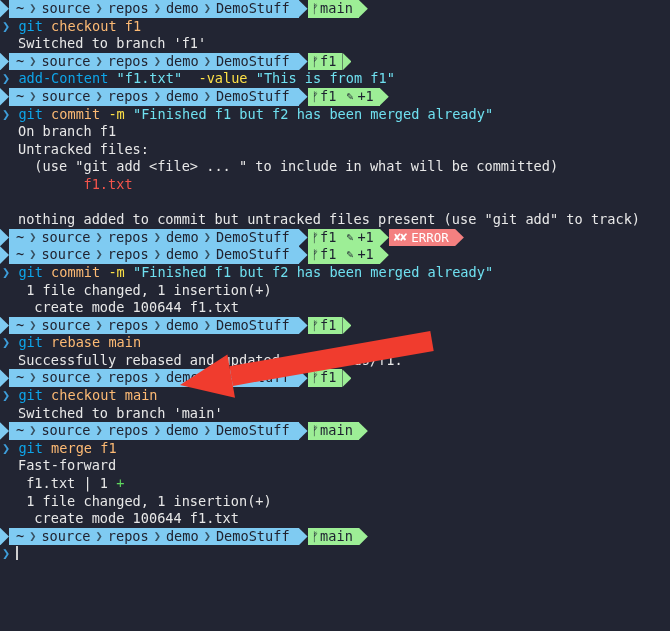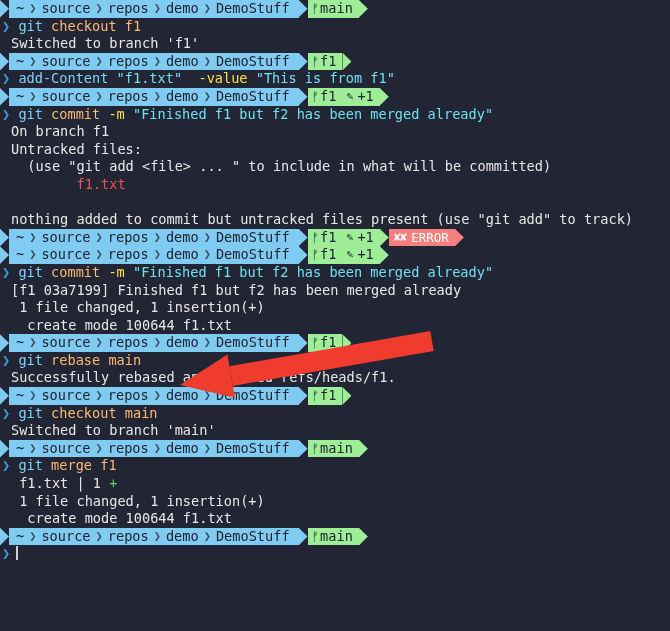--- a/index.html
+++ b/index.html
@@ -16,21 +16,21 @@
     padding:0;
     box-sizing:border-box;
   }
   .line{
     height:17.6px;
     line-height:17.6px;
     font-size:13.6px;
     white-space:pre;
     letter-spacing:0px;
     color:#E8E8E8;
-    padding-left:11px;
+    padding-left:18px;
     box-sizing:border-box;
   }
   .line.blank{color:transparent;}
 
   
   .prompt-line{
     height:17.6px;
     display:flex;
     align-items:stretch;
     font-size:13.6px;
@@ -93,21 +93,21 @@
   .branch-ico{font-size:12.5px;}
   .pencil-ico{font-size:11.5px;}
   .xx-ico{font-size:12px;letter-spacing:-1px;font-weight:bold;}
 
   
   .cmd-line{
     height:17.6px;line-height:17.6px;font-size:13.6px;
     white-space:pre;padding-left:2px;
   }
   .chev{color:#3E9EDB;}
-  .cmd{color:#7dd3fc;}
+  .cmd{color:#0ea5e9;}
   .arg{color:#fdba74;}
   .flag{color:#fde047;}
   .str{color:#6FE0F0;}
   .out{color:#E8E8E8;}
   .red{color:#F4544B;}
   .grn{color:#5FD75F;}
 
   
   .cursor{
     display:inline-block;
@@ -139,31 +139,31 @@
       <div class="cmd-line"><span class="chev">❯ </span><span class="cmd">git</span><span class="arg"> commit </span><span class="flag">-m</span><span class="str"> "Finished f1 but f2 has been merged already"</span></div>
       <div class="line"><span class="out">On branch f1</span></div>
       <div class="line"><span class="out">Untracked files:</span></div>
       <div class="line"><span class="out">  (use "git add &lt;file&gt; ... " to include in what will be committed)</span></div>
       <div class="line"><span class="red">        f1.txt</span></div>
       <div class="line blank"> </div>
       <div class="line"><span class="out">nothing added to commit but untracked files present (use "git add" to track)</span></div>
       <div class="prompt-line"><div class="cap-start"></div><div class="pl-path"><span class="seg">~</span><span class="sep">❯</span><span class="seg">source</span><span class="sep">❯</span><span class="seg">repos</span><span class="sep">❯</span><span class="seg">demo</span><span class="sep">❯</span><span class="seg">DemoStuff</span></div><div class="cap-blue-end"></div><div class="pl-git"><span class="branch-ico">ᚠ</span><span style="margin-left: -3px;">f1</span><span class="pencil-ico" style="margin-left: 6px;">✎</span><span>+1</span></div><div class="cap-green-end"></div><div class="pl-err"><span class="xx-ico">✘✘</span><span>ERROR</span></div><div class="cap-red-end"></div></div>
       <div class="prompt-line"><div class="cap-start"></div><div class="pl-path"><span class="seg">~</span><span class="sep">❯</span><span class="seg">source</span><span class="sep">❯</span><span class="seg">repos</span><span class="sep">❯</span><span class="seg">demo</span><span class="sep">❯</span><span class="seg">DemoStuff</span></div><div class="cap-blue-end"></div><div class="pl-git"><span class="branch-ico">ᚠ</span><span style="margin-left: -3px;">f1</span><span class="pencil-ico" style="margin-left: 6px;">✎</span><span>+1</span></div><div class="cap-green-end"></div></div>
       <div class="cmd-line"><span class="chev">❯ </span><span class="cmd">git</span><span class="arg"> commit </span><span class="flag">-m</span><span class="str"> "Finished f1 but f2 has been merged already"</span></div>
-      <div class="line"><span class="out">[f1 03a7199] Finished f1 but f2 has been merged already</span></div>
       <div class="line"><span class="out"> 1 file changed, 1 insertion(+)</span></div>
       <div class="line"><span class="out">  create mode 100644 f1.txt</span></div>
       <div class="prompt-line"><div class="cap-start"></div><div class="pl-path"><span class="seg">~</span><span class="sep">❯</span><span class="seg">source</span><span class="sep">❯</span><span class="seg">repos</span><span class="sep">❯</span><span class="seg">demo</span><span class="sep">❯</span><span class="seg">DemoStuff</span></div><div class="cap-blue-end"></div><div class="pl-git"><span class="branch-ico">ᚠ</span><span style="margin-left: -3px;">f1</span></div><div class="cap-green-end"></div></div>
       <div class="cmd-line"><span class="chev">❯ </span><span class="cmd">git</span><span class="arg"> rebase main</span></div>
       <div class="line"><span class="out">Successfully rebased and updated refs/heads/f1.</span></div>
       <div class="prompt-line"><div class="cap-start"></div><div class="pl-path"><span class="seg">~</span><span class="sep">❯</span><span class="seg">source</span><span class="sep">❯</span><span class="seg">repos</span><span class="sep">❯</span><span class="seg">demo</span><span class="sep">❯</span><span class="seg">DemoStuff</span></div><div class="cap-blue-end"></div><div class="pl-git"><span class="branch-ico">ᚠ</span><span style="margin-left: -3px;">f1</span></div><div class="cap-green-end"></div></div>
       <div class="cmd-line"><span class="chev">❯ </span><span class="cmd">git</span><span class="arg"> checkout main</span></div>
       <div class="line"><span class="out">Switched to branch 'main'</span></div>
       <div class="prompt-line"><div class="cap-start"></div><div class="pl-path"><span class="seg">~</span><span class="sep">❯</span><span class="seg">source</span><span class="sep">❯</span><span class="seg">repos</span><span class="sep">❯</span><span class="seg">demo</span><span class="sep">❯</span><span class="seg">DemoStuff</span></div><div class="cap-blue-end"></div><div class="pl-git"><span class="branch-ico">ᚠ</span><span style="margin-left: -3px;">main</span></div><div class="cap-green-end"></div></div>
       <div class="cmd-line"><span class="chev">❯ </span><span class="cmd">git</span><span class="arg"> merge f1</span></div>
+      <div class="line"><span class="out">Fast-forward</span></div>
       <div class="line"><span class="out"> f1.txt | 1 </span><span class="grn">+</span></div>
       <div class="line"><span class="out"> 1 file changed, 1 insertion(+)</span></div>
       <div class="line"><span class="out">  create mode 100644 f1.txt</span></div>
       <div class="prompt-line"><div class="cap-start"></div><div class="pl-path"><span class="seg">~</span><span class="sep">❯</span><span class="seg">source</span><span class="sep">❯</span><span class="seg">repos</span><span class="sep">❯</span><span class="seg">demo</span><span class="sep">❯</span><span class="seg">DemoStuff</span></div><div class="cap-blue-end"></div><div class="pl-git"><span class="branch-ico">ᚠ</span><span style="margin-left: -3px;">main</span></div><div class="cap-green-end"></div></div>
       <div class="cmd-line"><span class="chev">❯</span><span class="cursor"></span></div>
     </div>
 
   <svg id="arrow" viewBox="0 0 670 631" xmlns="http://www.w3.org/2000/svg">
     <g id="arrow-g">
       <polygon id="arrow-shaft" points="232.9,385.9 433.7,350.9 430.3,331.1 229.5,366.2" fill="#F03C2E"></polygon>

